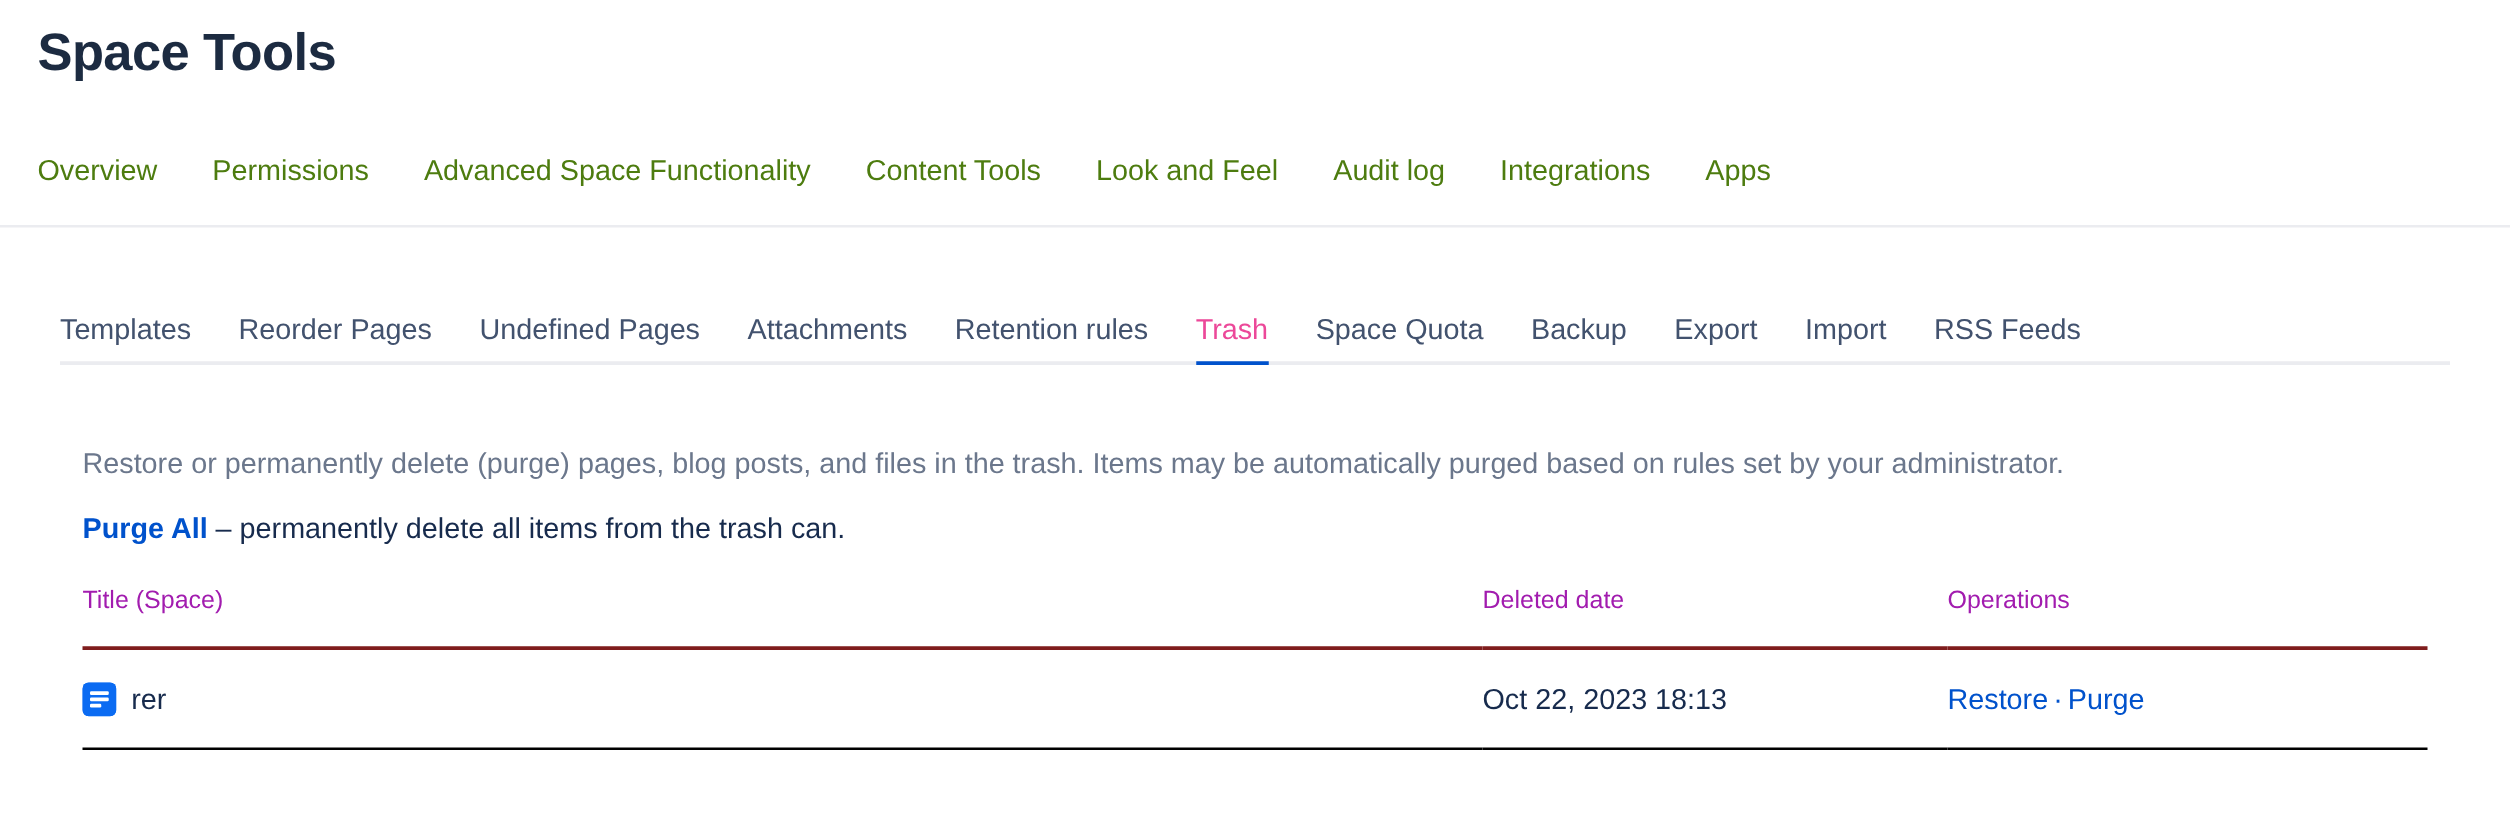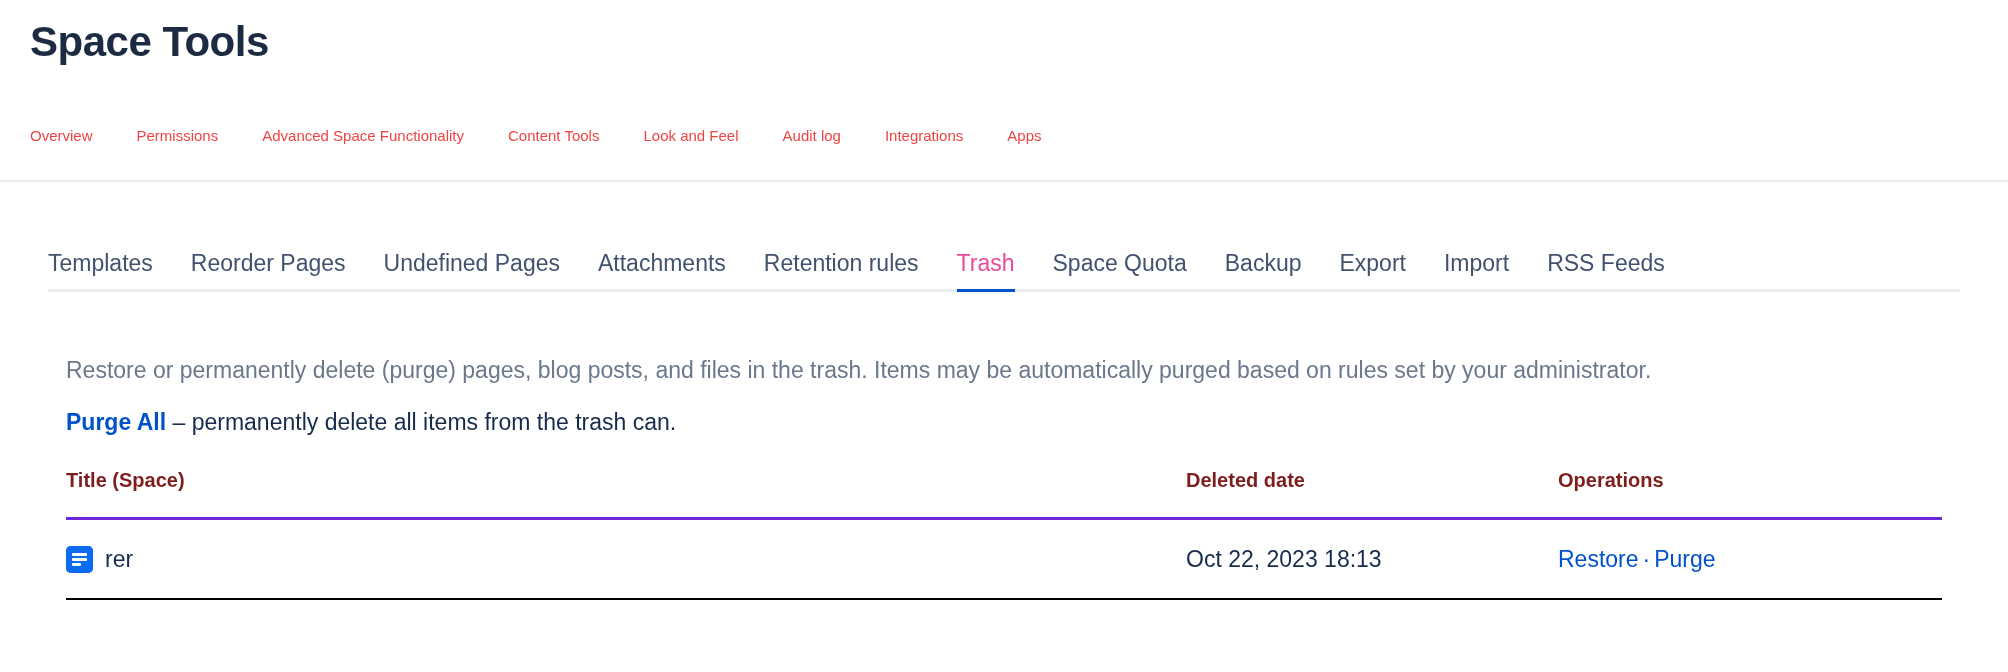--- a/index.html
+++ b/index.html
@@ -47,23 +47,23 @@
   .primary-nav-inner {
     position: absolute;
     left: 30px;
     top: 0;
     display: flex;
     align-items: flex-start;
     gap: 44px;
     white-space: nowrap;
   }
   .primary-nav-item {
-    font-size: 15px;
+    font-size: 23px;
     line-height: 28px;
-    color: #ef4444;
+    color: #4d7c0f;
     cursor: pointer;
     text-decoration: none;
     display: inline-block;
   }
 
   
   .sub-tabs {
     position: absolute;
     left: 48px;
     top: 248px;
@@ -134,24 +134,24 @@
     left: 66px;
     top: 467px;
     width: 1876px;
     border-collapse: collapse;
     table-layout: fixed;
   }
   .trash-table th {
     text-align: left;
     font-size: 20px;
     line-height: 26px;
-    font-weight: 700;
-    color: #7f1d1d;
+    font-weight: 400;
+    color: #a21caf;
     padding: 0 0 24px 0;
-    border-bottom: 3px solid #6d28d9;
+    border-bottom: 3px solid #7f1d1d;
     white-space: nowrap;
   }
   .trash-table td {
     font-size: 23px;
     line-height: 30px;
     color: #172B4D;
     padding: 24px 0 24px 0;
     border-bottom: 2px solid #000000;
     vertical-align: middle;
     white-space: nowrap;

